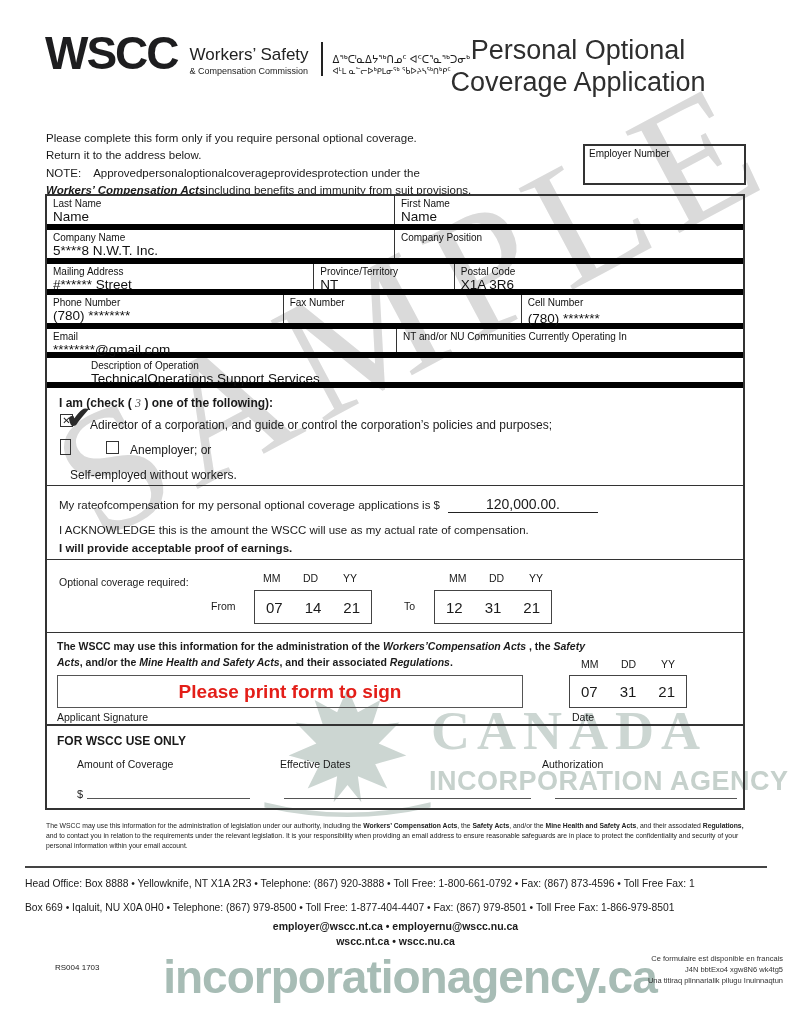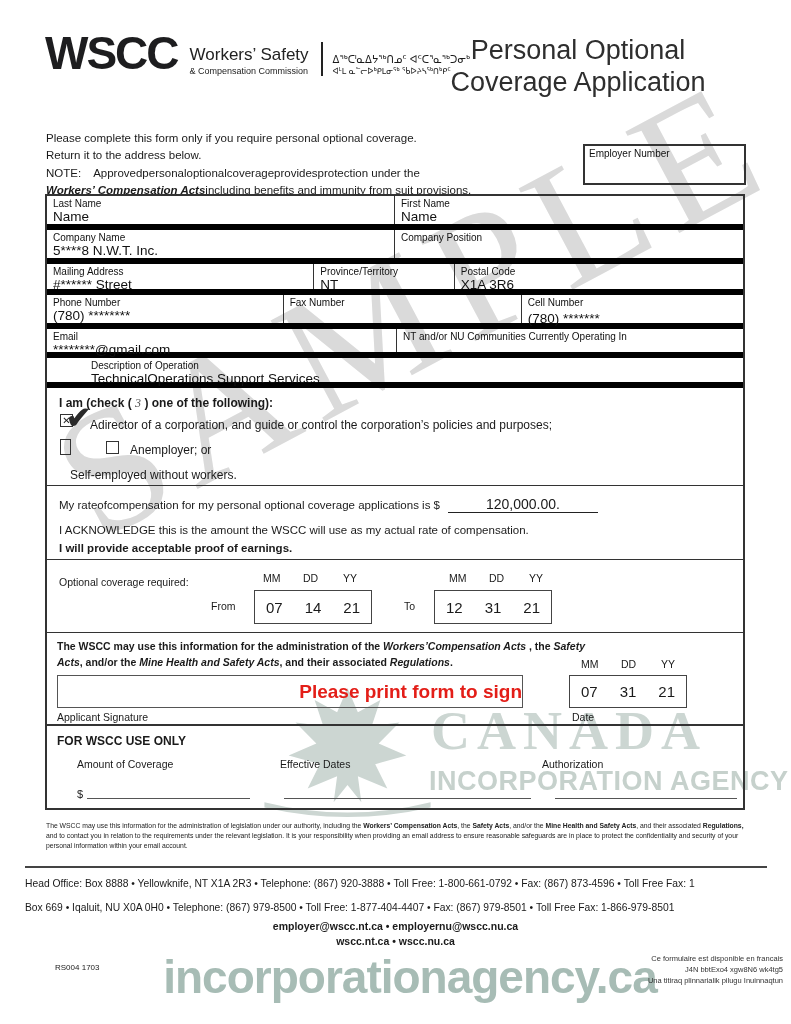--- a/index.html
+++ b/index.html
@@ -73,21 +73,21 @@
   .rate-line3 { position:absolute; left:12px; top:56px; font-size:11.5px; font-weight:bold; }
   
   .cov-lbl { position:absolute; left:12px; top:16px; font-size:10.5px; }
   .mmddyy { position:absolute; font-size:10.5px; }
   .date-box { position:absolute; border:1px solid #444; display:flex; align-items:center; }
   .date-box span { font-size:15px; width:40px; text-align:center; }
   .fromto { position:absolute; font-size:10.5px; }
   
   .legal { position:absolute; left:10px; top:6px; width:540px; font-size:10.5px; line-height:1.5; }
   .sig-box { position:absolute; left:10px; top:42px; width:466px; height:33px; border:1px solid #555;
-             display:flex; align-items:center; justify-content:flex-end; }
+             display:flex; align-items:center; justify-content:center; }
   .sig-red { font-size:19px; font-weight:bold; color:#e31e18; }
   .under-lbl { position:absolute; font-size:10.5px; }
   
   .wscc-title { position:absolute; left:10px; top:8px; font-size:12px; font-weight:bold; }
   .wu-lbl { position:absolute; font-size:10.5px; }
   .uline { position:absolute; border-bottom:1px solid #555; }
   .dollar { position:absolute; font-size:11px; }
   
   #fine-print { left:46px; top:821px; width:700px; font-size:6.8px; line-height:1.5; color:#222; }
   #rule { left:25px; top:866px; width:742px; height:2px; background:#444; }

